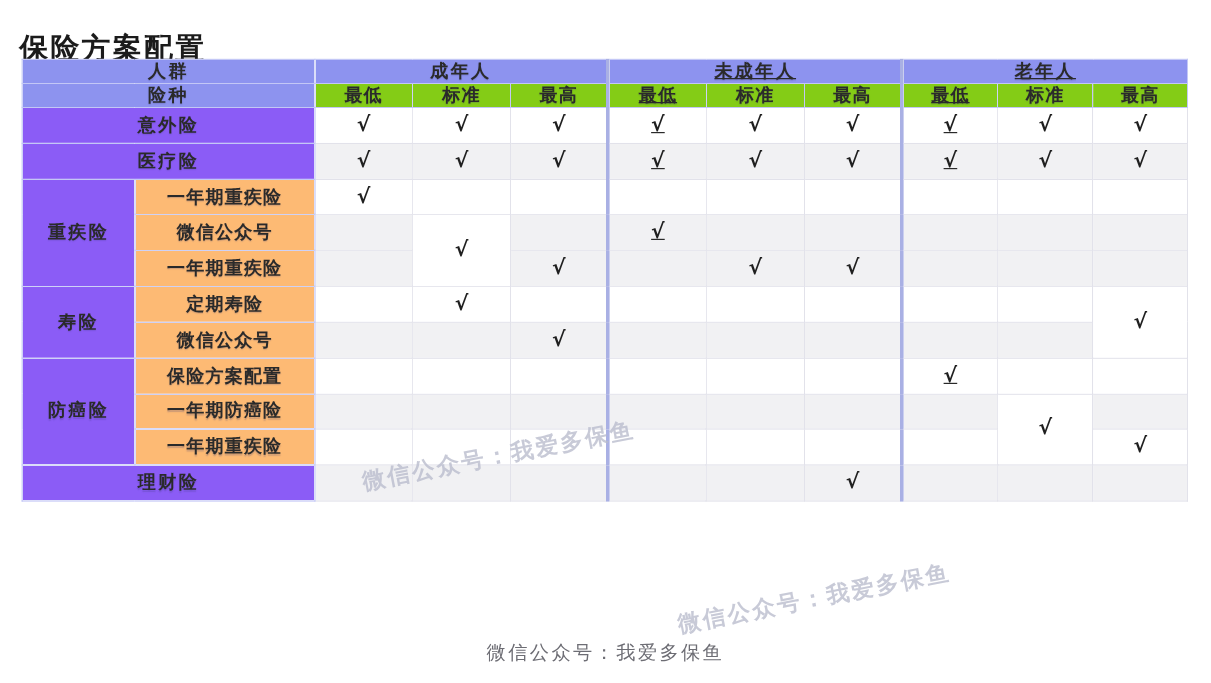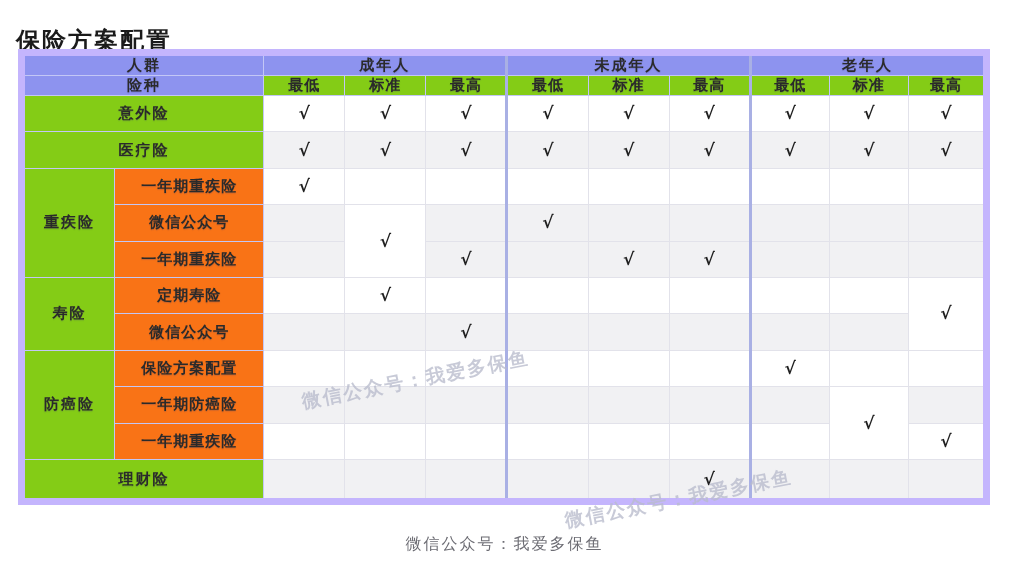--- a/index.html
+++ b/index.html
@@ -34,22 +34,22 @@
     left: 18px;
     top: 49px;
     width: 972px;
     height: 477px;
   }
 
   table.plan-table {
     border-collapse: collapse;
     table-layout: fixed;
     width: 972px;
-    height: 456px;
-    border: 7px solid #c4b5fd;
+    height: 369px;
+    border: 1px solid #c4b5fd;
   }
 
   table.plan-table td,
   table.plan-table th {
     border: 1px solid #e2e2ea;
     padding: 0;
     text-align: center;
     vertical-align: middle;
     font-size: 15px;
     font-weight: bold;
@@ -72,30 +72,30 @@
     color: #ffffff;
     font-size: 15px;
     font-weight: bold;
     letter-spacing: 1px;
     border: 1px solid #c3c7f6 !important;
     text-shadow: 0 1px 1px rgba(60,60,120,0.25);
   }
 
   
   .rowlabel {
-    background: #f97316;
+    background: #fdba74;
     color: #ffffff;
     font-size: 15px;
     font-weight: bold;
     letter-spacing: 1px;
     border: 1px solid #c3c7f6 !important;
     text-shadow: 0 1px 1px rgba(60,60,120,0.25);
   }
   .rowlabel-wide {
-    background: #84cc16;
+    background: #8b5cf6;
     color: #ffffff;
     font-size: 16px;
     font-weight: bold;
     letter-spacing: 2px;
     border: 1px solid #c3c7f6 !important;
     text-shadow: 0 1px 1px rgba(60,60,120,0.25);
     margin-left: 28px;
   }
 
   
@@ -104,21 +104,21 @@
 
   .check {
     font-size: 17px;
     font-weight: 600;
     color: #1f1f1f;
     font-family: "DejaVu Sans", sans-serif;
     line-height: 1;
   }
 
   
-  .sep-left  { border-left: 3px solid #a9b0e4 !important; }
+  .sep-left  { border-left: 3px solid #a9b0e4 !important; text-decoration: underline; }
 
   
   .watermark {
     position: absolute;
     color: #b9bccd;
     font-size: 19px;
     font-weight: bold;
     letter-spacing: 2px;
     white-space: nowrap;
     transform: rotate(-11deg);

